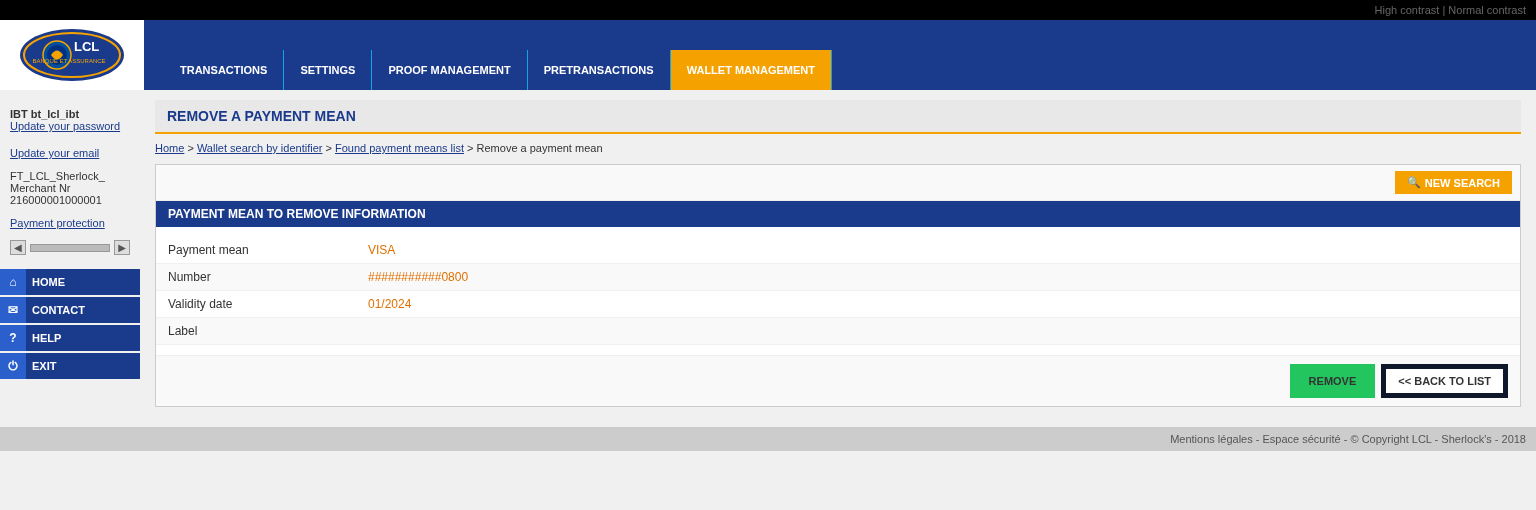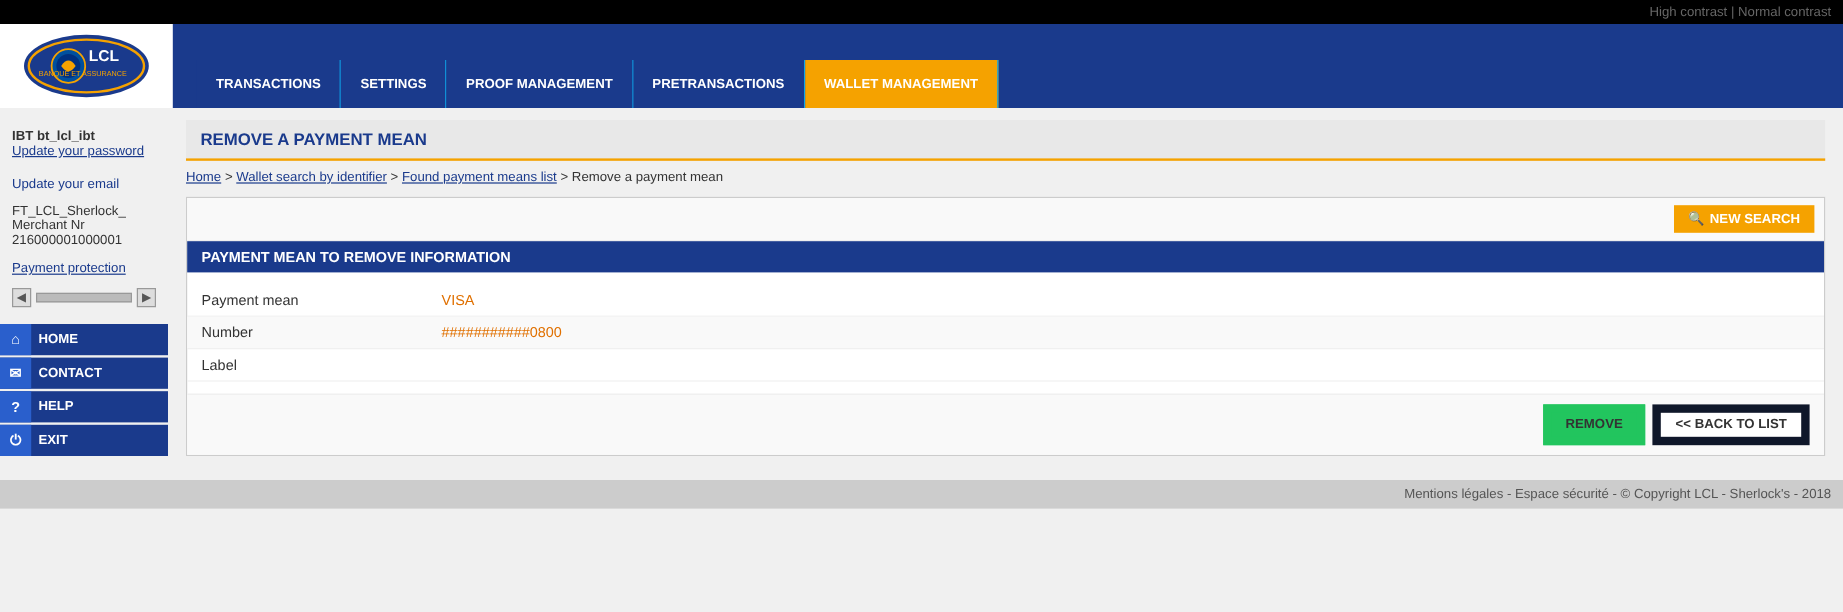--- a/index.html
+++ b/index.html
@@ -230,21 +230,21 @@
       color: #333;
       border: 7px solid #22c55e;
       padding: 4px 12px;
       font-size: 11px;
       font-weight: bold;
       cursor: pointer;
     }
     .btn-back-list {
       background: #fff;
       color: #333;
-      border: 7px solid #0f172a;
+      border: 5px solid #0f172a;
       padding: 4px 12px;
       font-size: 11px;
       font-weight: bold;
       cursor: pointer;
     }
 
     
     .footer {
       background: #ccc;
       text-align: right;
@@ -287,21 +287,21 @@
 </div>
 
 <div class="content-wrapper">
 
   <div class="sidebar">
     <div class="sidebar-user">
       <div class="username">IBT bt_lcl_ibt</div>
       <a>Update your password</a>
     </div>
     <div style="padding: 2px 10px 6px 10px;">
-      <a style="color:#1a3a8c; font-size:11px; cursor:pointer;">Update your email</a>
+      <a style="color:#1a3a8c; text-decoration:underline; font-size:11px; cursor:pointer;">Update your email</a>
     </div>
     <div class="sidebar-merchant">
       <div>FT_LCL_Sherlock_</div>
       <div>Merchant Nr</div>
       <div>216000001000001</div>
     </div>
     <div style="padding: 2px 10px 6px 10px;">
       <a style="color:#1a3a8c; text-decoration:underline; font-size:11px; cursor:pointer;">Payment protection</a>
     </div>
     <div class="sidebar-scrollbar">
@@ -359,20 +359,24 @@
       <div class="info-table">
         <div class="info-row">
           <div class="info-label">Payment mean</div>
           <div class="info-value">VISA</div>
         </div>
         <div class="info-row">
           <div class="info-label">Number</div>
           <div class="info-value">###########0800</div>
         </div>
         <div class="info-row">
+          <div class="info-label">Validity date</div>
+          <div class="info-value">01/2024</div>
+        </div>
+        <div class="info-row">
           <div class="info-label">Label</div>
           <div class="info-value"></div>
         </div>
       </div>
 
       <div class="card-footer">
         <button class="btn-remove">REMOVE</button>
         <button class="btn-back-list">&lt;&lt; BACK TO LIST</button>
       </div>
     </div>

